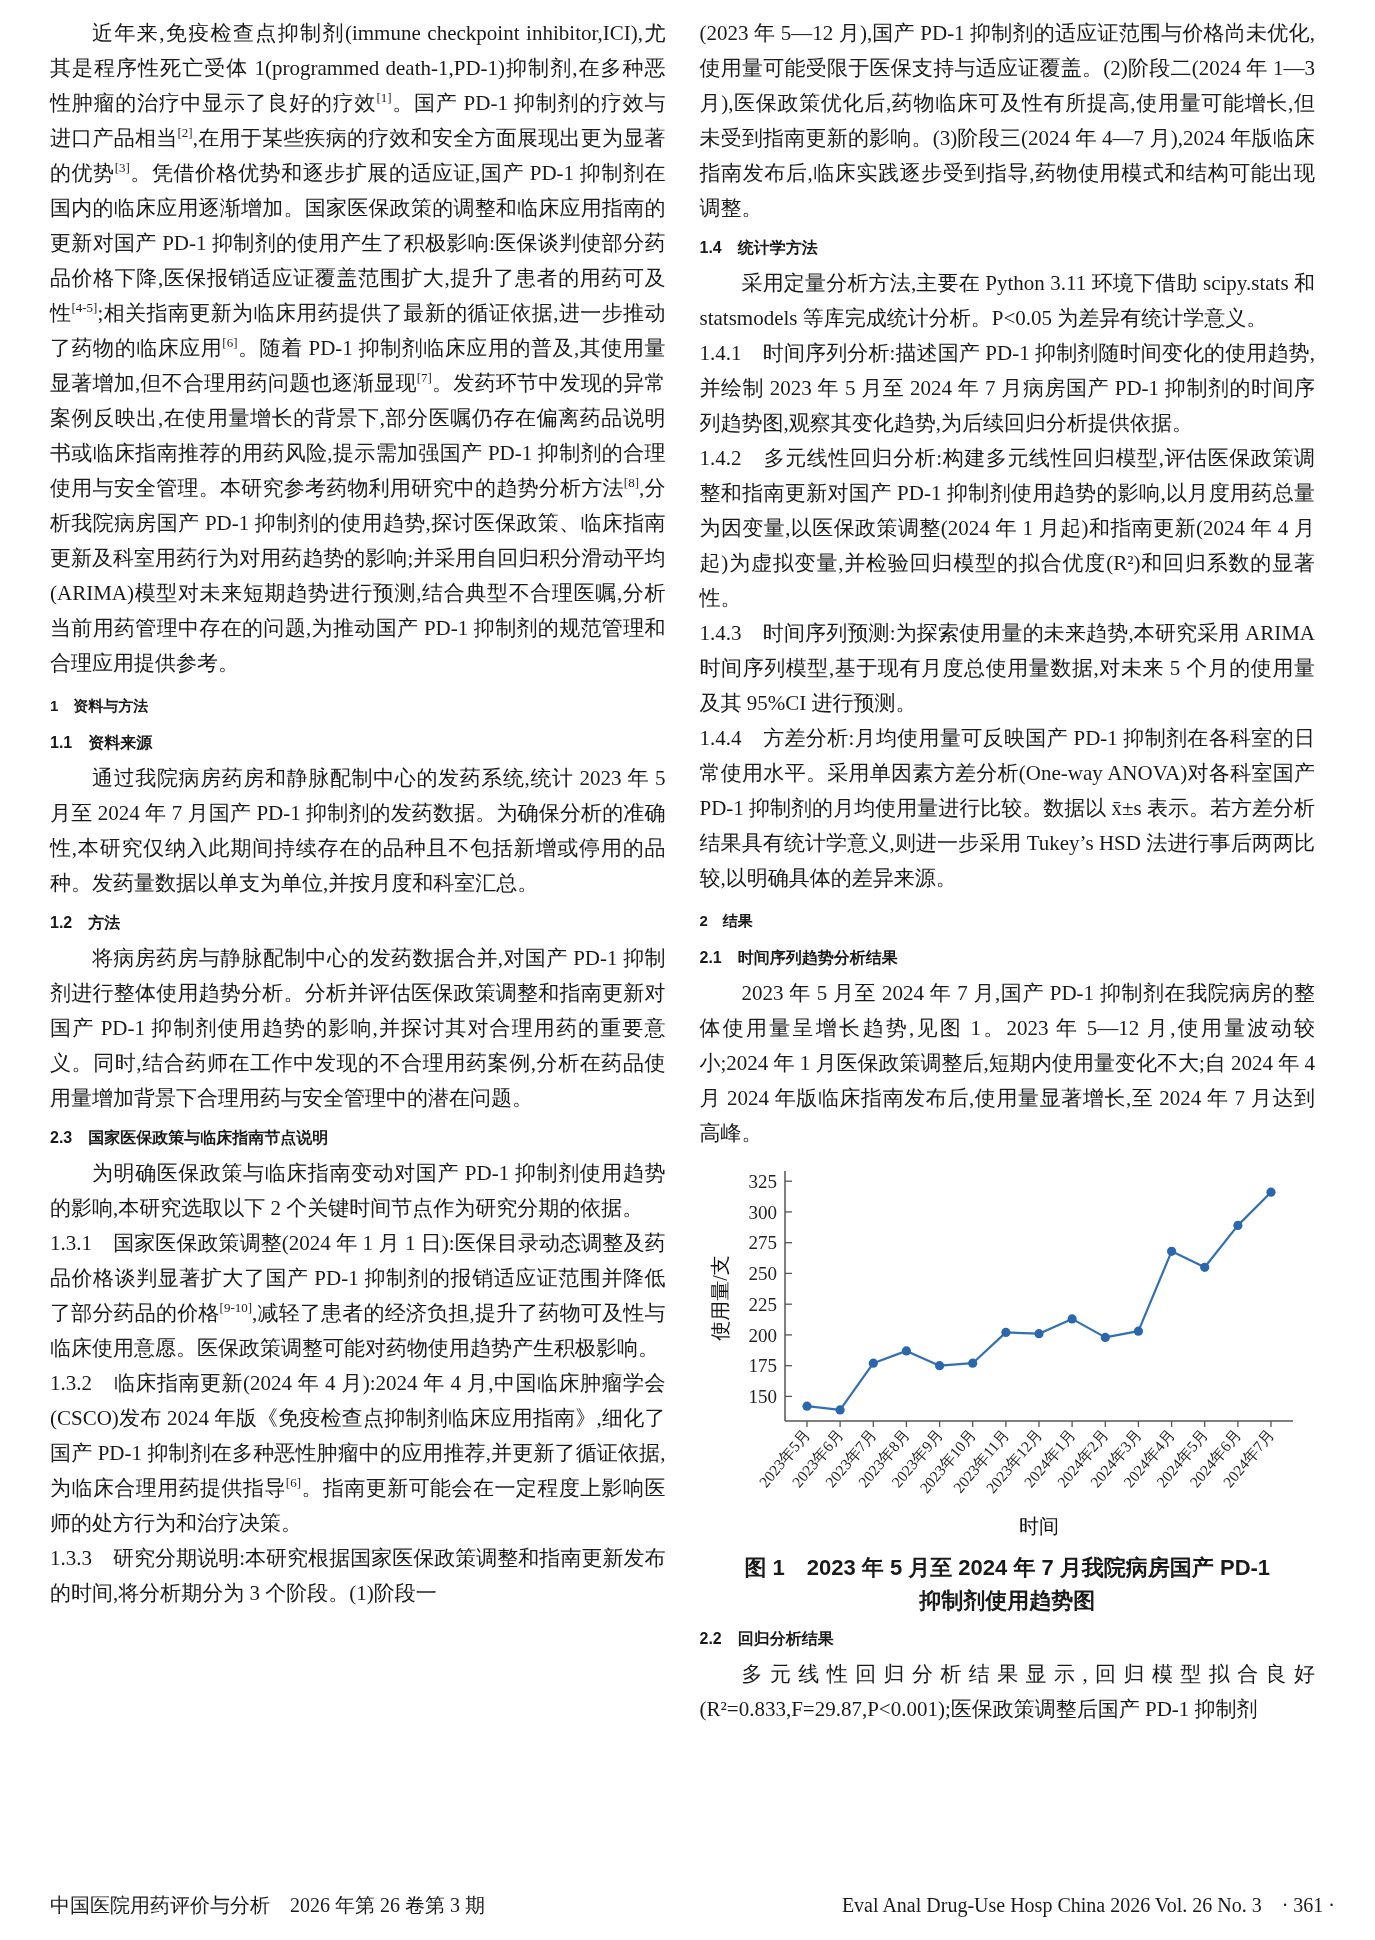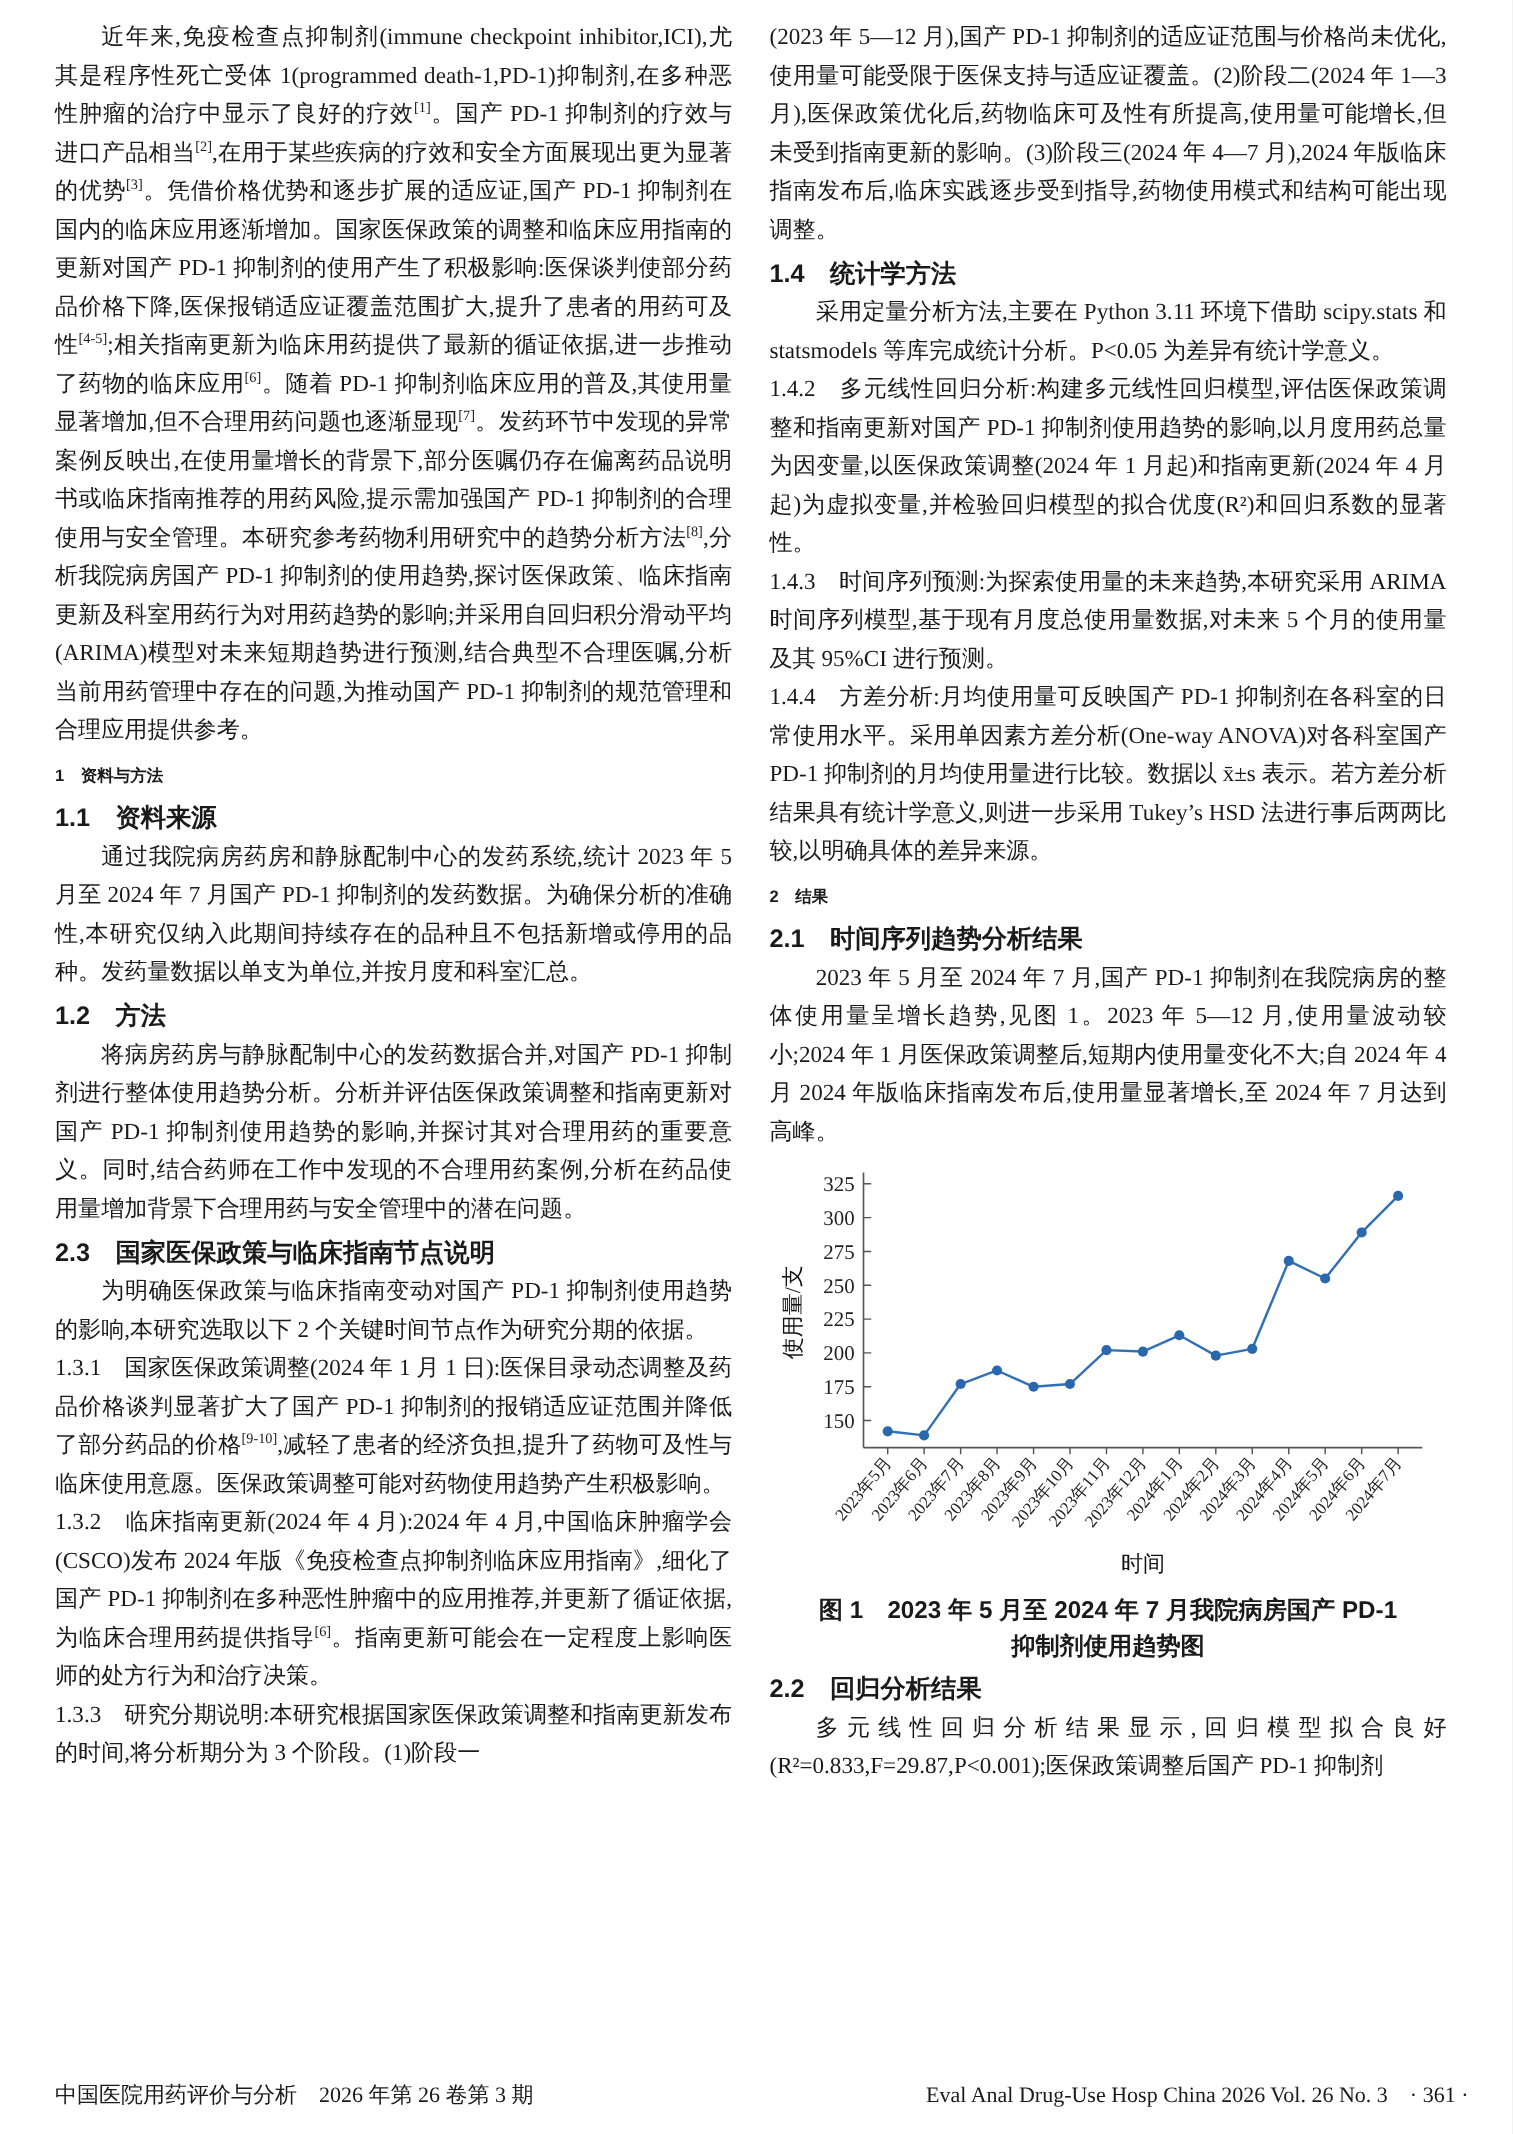--- a/index.html
+++ b/index.html
@@ -2,21 +2,21 @@
 <html><head>
 <meta charset="utf-8">
 <style>
   html,body{margin:0;padding:0;background:#e8e8e8;}
   .page{position:relative;width:1375px;height:1940px;margin:0 auto;background:#ffffff;color:#1a1a1a;overflow:hidden;}
   .columns{display:flex;padding:16px 60px 0 50px;gap:34px;}
   .col{width:620px;}
   p.body{margin:0;font:21px/35px "Liberation Serif","DejaVu Serif",serif;text-align:justify;}
   p.indent{text-indent:2em;}
   .h1{font-family:"Liberation Sans","DejaVu Sans",sans-serif;font-weight:bold;font-size:15px;line-height:30px;margin:10px 0 6px;}
-  .h2{font-family:"Liberation Sans","DejaVu Sans",sans-serif;font-weight:bold;font-size:23px;line-height:28px;margin:8px 0 4px;}
+  .h2{font-family:"Liberation Sans","DejaVu Sans",sans-serif;font-weight:bold;font-size:16px;line-height:28px;margin:8px 0 4px;}
   sup{font-size:13px;line-height:0;}
   figure{margin:16px 0 4px;}
   .chart-wrap{width:600px;margin:0 auto;}
   figcaption{font-family:"Liberation Sans","DejaVu Sans",sans-serif;font-weight:bold;font-size:22px;line-height:33px;text-align:center;margin-top:8px;}
   .footer{position:absolute;left:50px;right:40px;bottom:22px;display:flex;justify-content:space-between;font:20px/26px "Liberation Serif","DejaVu Serif",serif;color:#1a1a1a;}
 </style>
 </head>
 <body>
 
 <div class="page">
@@ -33,20 +33,21 @@
       <p class="body indent">为明确医保政策与临床指南变动对国产 PD-1 抑制剂使用趋势的影响,本研究选取以下 2 个关键时间节点作为研究分期的依据。</p>
       <p class="body rich">1.3.1　国家医保政策调整(2024 年 1 月 1 日):医保目录动态调整及药品价格谈判显著扩大了国产 PD-1 抑制剂的报销适应证范围并降低了部分药品的价格<sup>[9-10]</sup>,减轻了患者的经济负担,提升了药物可及性与临床使用意愿。医保政策调整可能对药物使用趋势产生积极影响。</p>
       <p class="body rich">1.3.2　临床指南更新(2024 年 4 月):2024 年 4 月,中国临床肿瘤学会(CSCO)发布 2024 年版《免疫检查点抑制剂临床应用指南》,细化了国产 PD-1 抑制剂在多种恶性肿瘤中的应用推荐,并更新了循证依据,为临床合理用药提供指导<sup>[6]</sup>。指南更新可能会在一定程度上影响医师的处方行为和治疗决策。</p>
       <p class="body">1.3.3　研究分期说明:本研究根据国家医保政策调整和指南更新发布的时间,将分析期分为 3 个阶段。(1)阶段一</p>
     </div>
 
     <div class="col">
       <p class="body">(2023 年 5—12 月),国产 PD-1 抑制剂的适应证范围与价格尚未优化,使用量可能受限于医保支持与适应证覆盖。(2)阶段二(2024 年 1—3 月),医保政策优化后,药物临床可及性有所提高,使用量可能增长,但未受到指南更新的影响。(3)阶段三(2024 年 4—7 月),2024 年版临床指南发布后,临床实践逐步受到指导,药物使用模式和结构可能出现调整。</p>
       <div class="h2">1.4　统计学方法</div>
       <p class="body indent">采用定量分析方法,主要在 Python 3.11 环境下借助 scipy.stats 和 statsmodels 等库完成统计分析。P&lt;0.05 为差异有统计学意义。</p>
+      <p class="body">1.4.1　时间序列分析:描述国产 PD-1 抑制剂随时间变化的使用趋势,并绘制 2023 年 5 月至 2024 年 7 月病房国产 PD-1 抑制剂的时间序列趋势图,观察其变化趋势,为后续回归分析提供依据。</p>
       <p class="body">1.4.2　多元线性回归分析:构建多元线性回归模型,评估医保政策调整和指南更新对国产 PD-1 抑制剂使用趋势的影响,以月度用药总量为因变量,以医保政策调整(2024 年 1 月起)和指南更新(2024 年 4 月起)为虚拟变量,并检验回归模型的拟合优度(R²)和回归系数的显著性。</p>
       <p class="body">1.4.3　时间序列预测:为探索使用量的未来趋势,本研究采用 ARIMA 时间序列模型,基于现有月度总使用量数据,对未来 5 个月的使用量及其 95%CI 进行预测。</p>
       <p class="body">1.4.4　方差分析:月均使用量可反映国产 PD-1 抑制剂在各科室的日常使用水平。采用单因素方差分析(One-way ANOVA)对各科室国产 PD-1 抑制剂的月均使用量进行比较。数据以 x̄±s 表示。若方差分析结果具有统计学意义,则进一步采用 Tukey’s HSD 法进行事后两两比较,以明确具体的差异来源。</p>
       <div class="h1">2　结果</div>
       <div class="h2">2.1　时间序列趋势分析结果</div>
       <p class="body indent">2023 年 5 月至 2024 年 7 月,国产 PD-1 抑制剂在我院病房的整体使用量呈增长趋势,见图 1。2023 年 5—12 月,使用量波动较小;2024 年 1 月医保政策调整后,短期内使用量变化不大;自 2024 年 4 月 2024 年版临床指南发布后,使用量显著增长,至 2024 年 7 月达到高峰。</p>
 
       <figure>
         <div class="chart-wrap"><svg width="600" height="372" viewBox="0 0 600 372" xmlns="http://www.w3.org/2000/svg">
               <rect x="0" y="0" width="600" height="372" fill="#ffffff"></rect>

